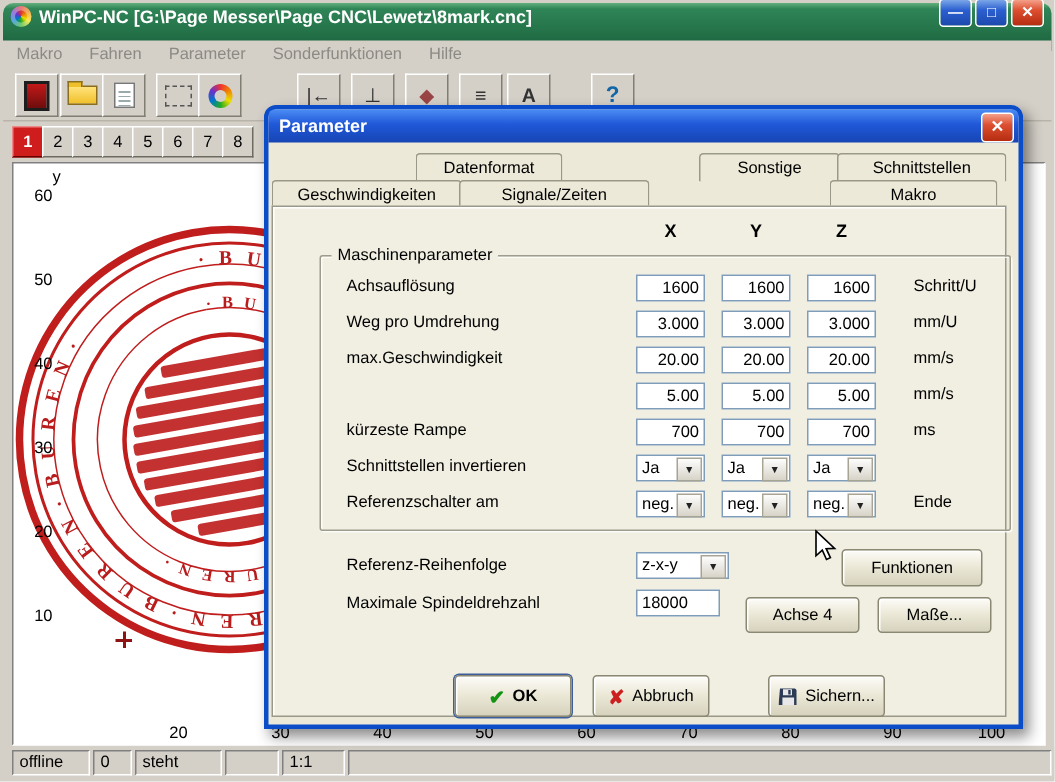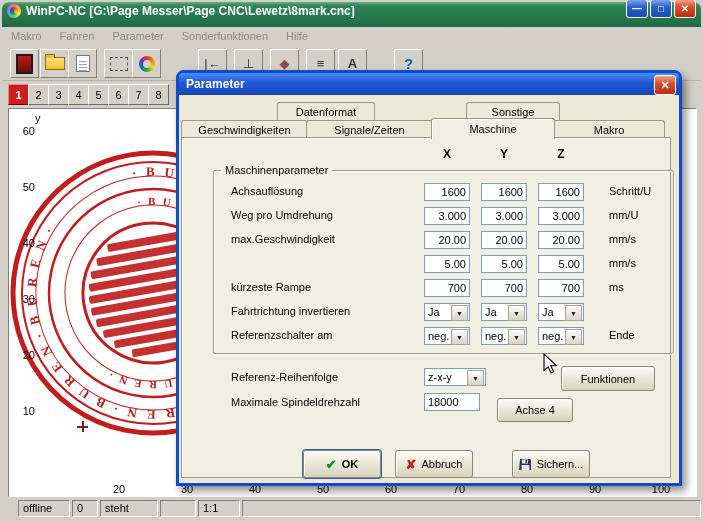--- a/index.html
+++ b/index.html
@@ -42,21 +42,21 @@
     display:flex;align-items:center;justify-content:center;font-size:11px;}
   .num-tab.active{background:#cf1d1d;color:#fff;font-weight:bold;border-color:#e88 #600 #600 #e88;}
   .plot{left:8px;top:108px;width:689px;height:389px;background:#fff;
     border:1px solid;border-color:#808080 #fff #fff #808080;box-sizing:border-box;overflow:hidden;}
   .tick{position:absolute;color:#000;font-size:11px;}
   .ytick{width:22px;text-align:right;}
   .xtick{width:24px;text-align:center;top:374px;}
   .cross{position:absolute;left:68px;top:312px;width:11px;height:11px;}
   .cross::before{content:"";position:absolute;left:5px;top:0;width:2px;height:11px;background:#8e1414;}
   .cross::after{content:"";position:absolute;left:0;top:5px;width:11px;height:2px;background:#8e1414;}
-  .statusbar{left:0px;top:498px;width:703px;height:22px;background:#d4d0c8;display:flex;gap:2px;padding:2px 2px 0 18px;box-sizing:border-box;}
+  .statusbar{left:0px;top:498px;width:703px;height:22px;background:#d4d0c8;display:flex;gap:2px;padding:2px 2px 0 8px;box-sizing:border-box;}
   .spanel{height:17px;border:1px solid;border-color:#808080 #fff #fff #808080;padding:1px 4px 0 4px;box-sizing:border-box;font-size:11px;}
   
   .dialog{left:176px;top:70px;width:506px;height:416px;background:#ece9d8;
     border:3px solid #0b4dc8;border-radius:8px 8px 0 0;box-sizing:border-box;
     box-shadow:4px 5px 9px rgba(0,0,0,.45);z-index:10;}
   .dlg-title{left:0;top:0;width:500px;height:22px;border-radius:4px 4px 0 0;
     background:linear-gradient(180deg,#4b8cf4 0%,#2058d8 45%,#1645b4 100%);
     color:#fff;font-weight:bold;font-size:12px;display:flex;align-items:center;padding-left:7px;box-sizing:border-box;}
   .dlg-close{right:3px;top:2px;width:20px;height:18px;border:1px solid #fff;border-radius:3px;
     background:linear-gradient(#f4a08a,#dd4f30 40%,#b52c10);color:#fff;font-weight:bold;font-size:11px;
@@ -213,24 +213,24 @@
 </div>
 
 <div class="abs dialog">
   <div class="abs dlg-title">
     <span>Parameter</span>
   </div>
   <span class="abs dlg-close">✕</span>
 
   <span class="tab" style="left:98px;top:29px;width:96px">Datenformat</span>
   <span class="tab" style="left:287px;top:29px;width:92px">Sonstige</span>
+  <span class="tab" style="left:379px;top:29px;width:111px">Schnittstellen</span>
 
   <span class="tab" style="left:2px;top:47px;width:125px">Geschwindigkeiten</span>
   <span class="tab" style="left:127px;top:47px;width:125px">Signale/Zeiten</span>
-  <span class="tab active" style="left:252px;top:47px;width:122px">Maschine</span>
   <span class="tab" style="left:374px;top:47px;width:110px">Makro</span>
 
   <div class="abs pane"></div>
 
   <span class="abs axis-h" style="left:245px;top:74px">X</span>
   <span class="abs axis-h" style="left:302px;top:74px">Y</span>
   <span class="abs axis-h" style="left:359px;top:74px">Z</span>
 
   <div class="abs groupbox"></div>
   <span class="abs grouplabel">Maschinenparameter</span>
@@ -257,21 +257,21 @@
   <input class="fld" style="left: 302px; top: 182px;" value="5.00">
   <input class="fld" style="left: 359px; top: 182px;" value="5.00">
   <span class="abs unit" style="left:430px;top:184px">mm/s</span>
 
   <span class="abs plabel" style="left:52px;top:208px">kürzeste Rampe</span>
   <input class="fld" style="left: 245px; top: 206px;" value="700">
   <input class="fld" style="left: 302px; top: 206px;" value="700">
   <input class="fld" style="left: 359px; top: 206px;" value="700">
   <span class="abs unit" style="left:430px;top:208px">ms</span>
 
-  <span class="abs plabel" style="left:52px;top:232px">Fahrtrichtung invertieren</span>
+  <span class="abs plabel" style="left:52px;top:232px">Schnittstellen invertieren</span>
   <span class="sel" style="left:245px;top:230px">
     <span class="val">Ja</span>
     <span class="arrow">▼</span>
   </span>
   <span class="sel" style="left:302px;top:230px">
     <span class="val">Ja</span>
     <span class="arrow">▼</span>
   </span>
   <span class="sel" style="left:359px;top:230px">
     <span class="val">Ja</span>
@@ -296,20 +296,21 @@
   <span class="abs plabel" style="left:52px;top:298px">Referenz-Reihenfolge</span>
   <span class="sel" style="left:245px;top:295px;width:62px">
     <span class="val">z-x-y</span>
     <span class="arrow">▼</span>
   </span>
   <span class="btn3d" style="left:382px;top:293px;width:92px;height:23px">Funktionen</span>
 
   <span class="abs plabel" style="left:52px;top:323px">Maximale Spindeldrehzahl</span>
   <input class="fld" style="left: 245px; top: 320px; width: 56px; text-align: left; padding-left: 3px;" value="18000">
   <span class="btn3d" style="left:318px;top:325px;width:74px;height:22px">Achse 4</span>
+  <span class="btn3d" style="left:406px;top:325px;width:74px;height:22px">Maße...</span>
 
   <span class="btn3d default" style="left:124px;top:377px;width:76px;height:26px">
     <span class="chk">✔</span>
     <span>OK</span>
   </span>
   <span class="btn3d" style="left:216px;top:377px;width:76px;height:26px">
     <span class="crossmark">✘</span>
     <span>Abbruch</span>
   </span>
   <span class="btn3d" style="left:333px;top:377px;width:76px;height:26px">

